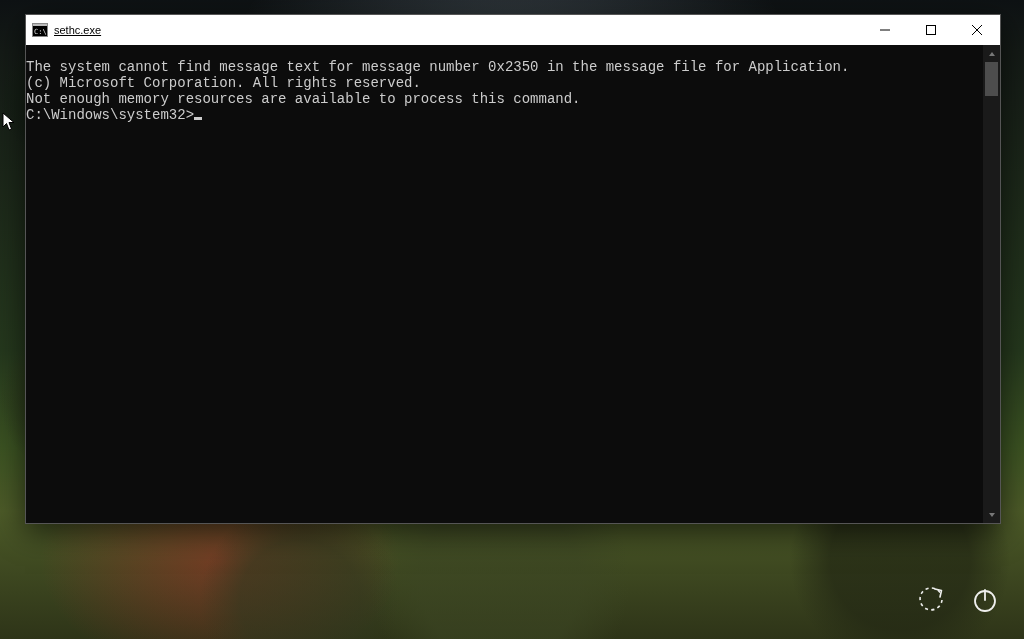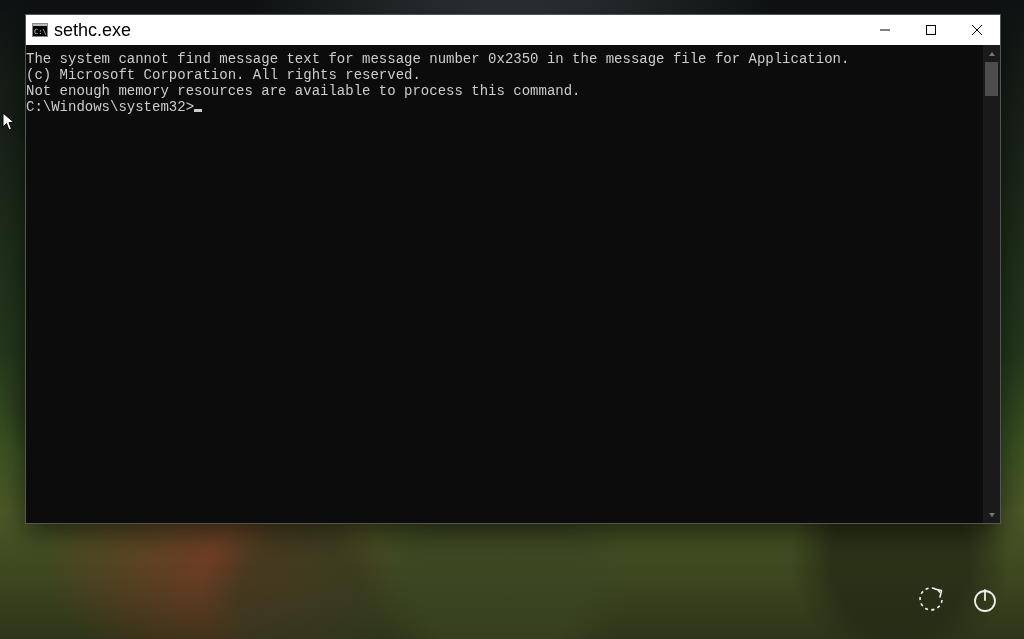--- a/index.html
+++ b/index.html
@@ -42,35 +42,35 @@
   }
   .titlebar {
     height:30px; background:#ffffff; display:flex; align-items:center;
     padding-left:6px;
   }
   .titlebar .icon {
     width:16px; height:16px; margin-right:6px;
     display:flex; align-items:center; justify-content:center;
   }
   .titlebar .title {
-    font-size:18px; color:#000; flex:0 0 auto;
+    font-size:11px; color:#000; flex:0 0 auto;text-decoration:underline;
   }
   .titlebar .spacer { flex:1 1 auto; }
   .titlebar .btn {
     width:46px; height:30px; display:flex; align-items:center; justify-content:center;
     color:#000;
   }
   .titlebar .btn svg { width:10px; height:10px; }
 
   .client {
     flex:1 1 auto; background:#0c0c0c; position:relative; overflow:hidden;
   }
   .console-text {
     position:absolute; left:0; top:0; right:17px; bottom:0;
-    padding:6px 0 0 0;
+    padding:14px 0 0 0;
     font-family: Consolas, "Courier New", monospace;
     font-size:14px; line-height:16px;
     color:#cccccc;
     white-space:pre;
   }
   .console-text .line { display:block; }
   .prompt-cursor {
     display:inline-block; width:8px; height:3px;
     background:#cccccc; vertical-align:-1px;
     margin-left:0;

